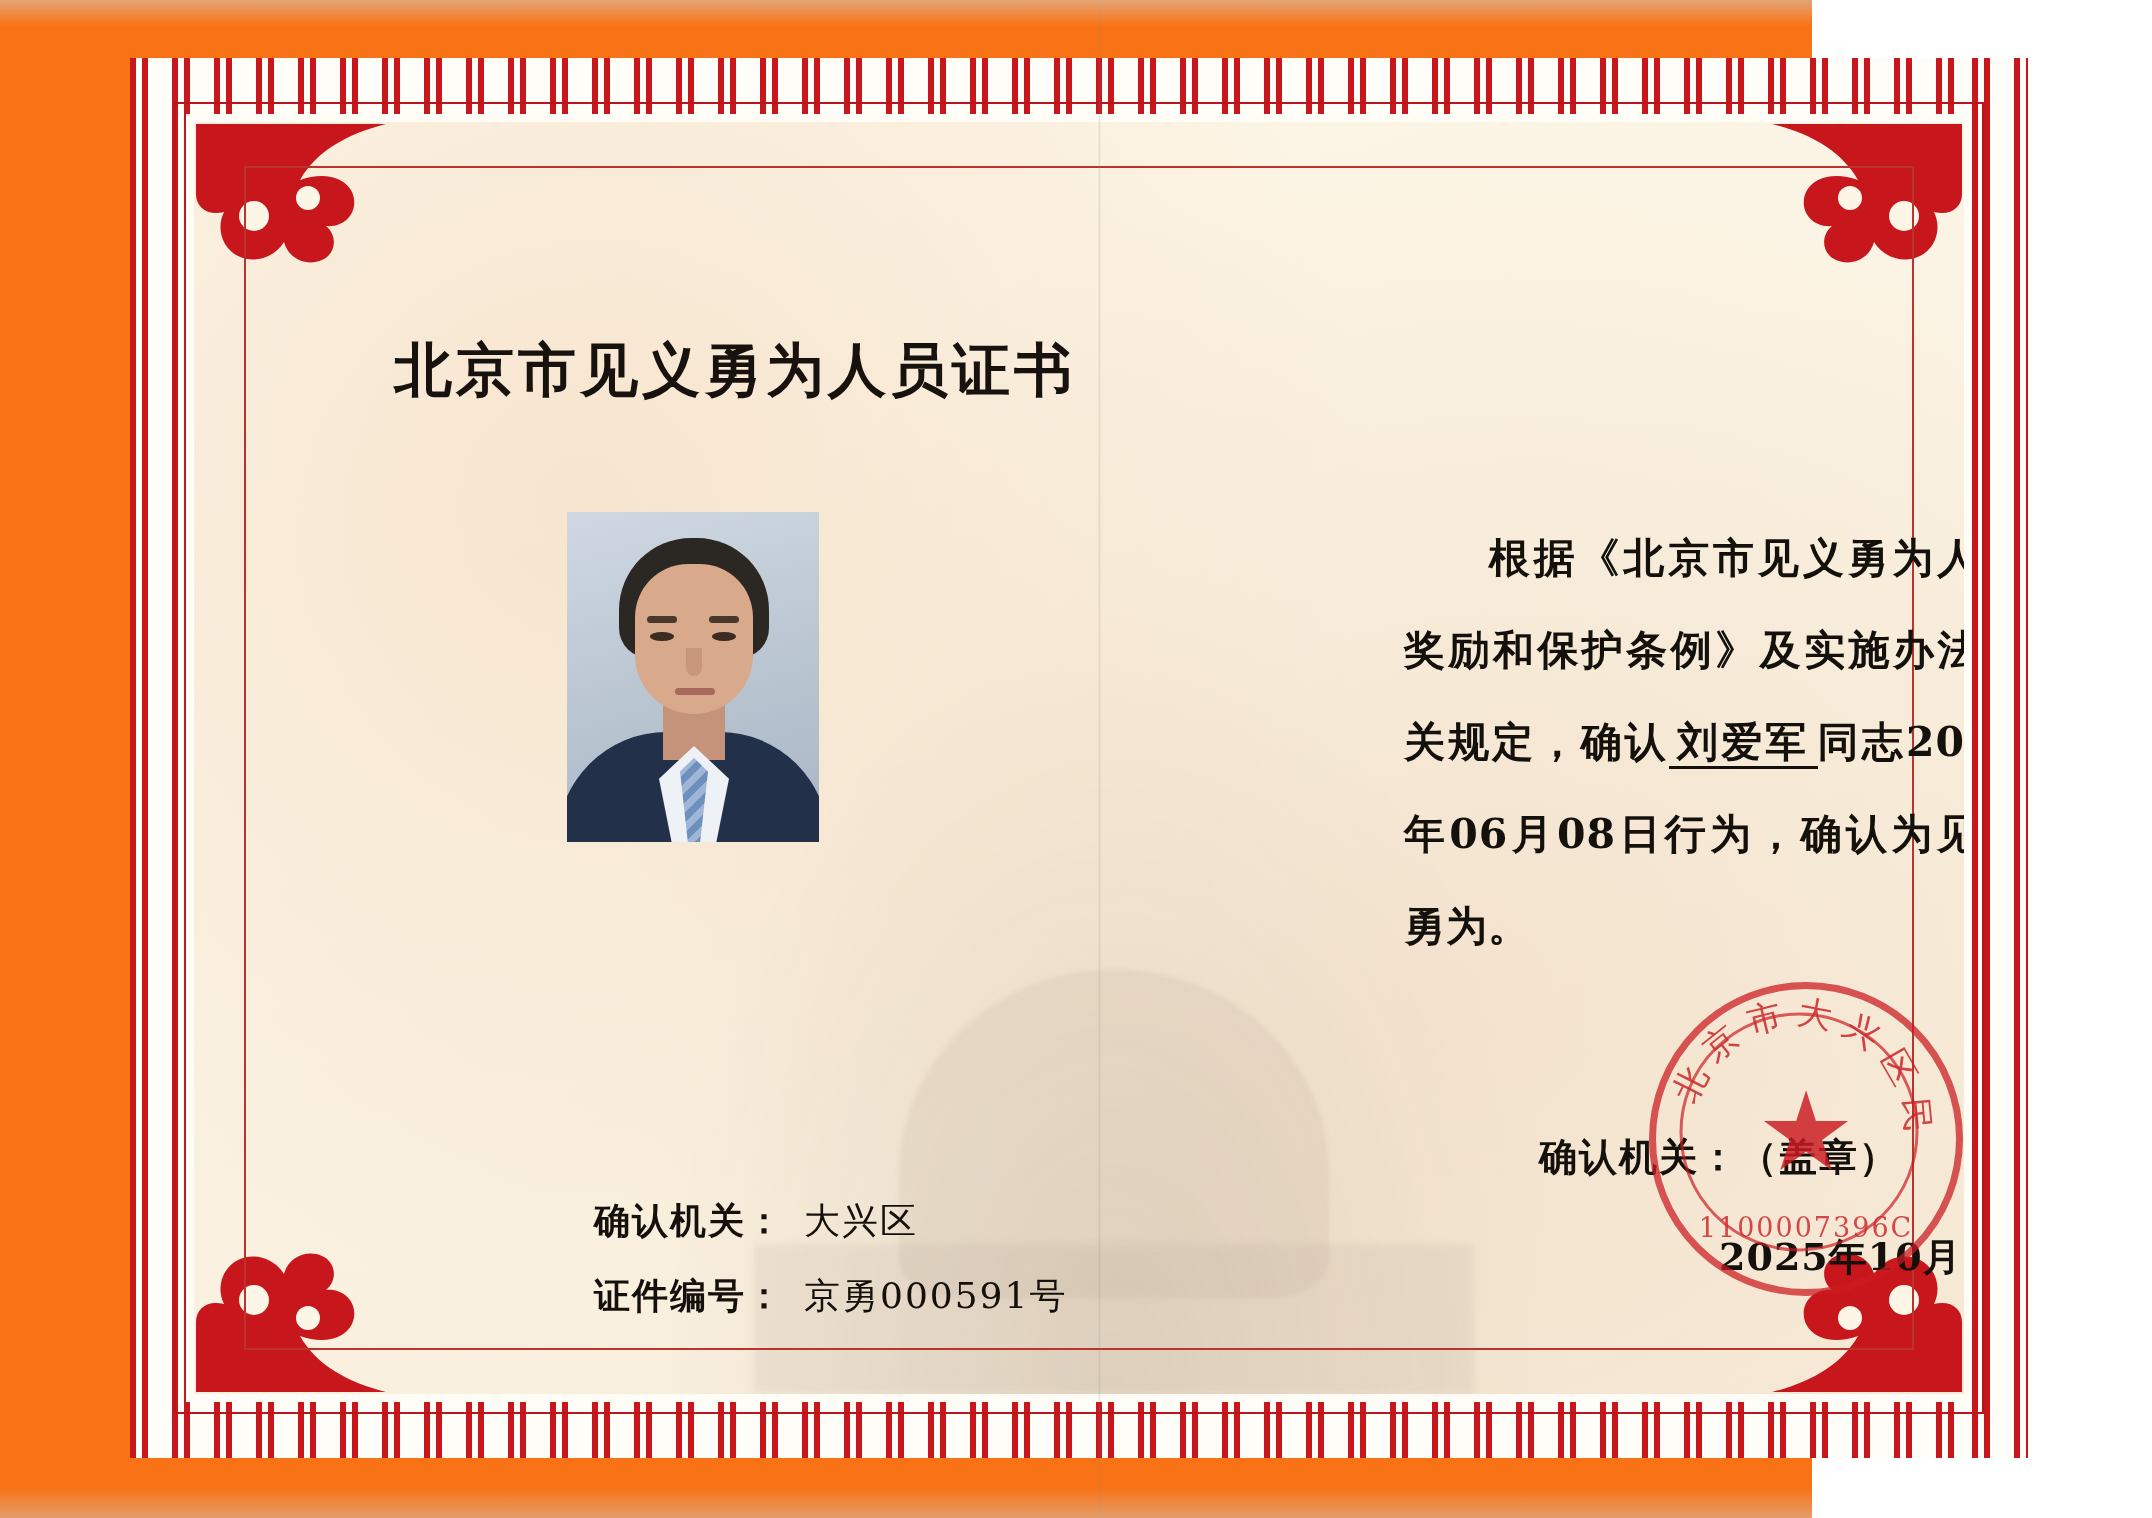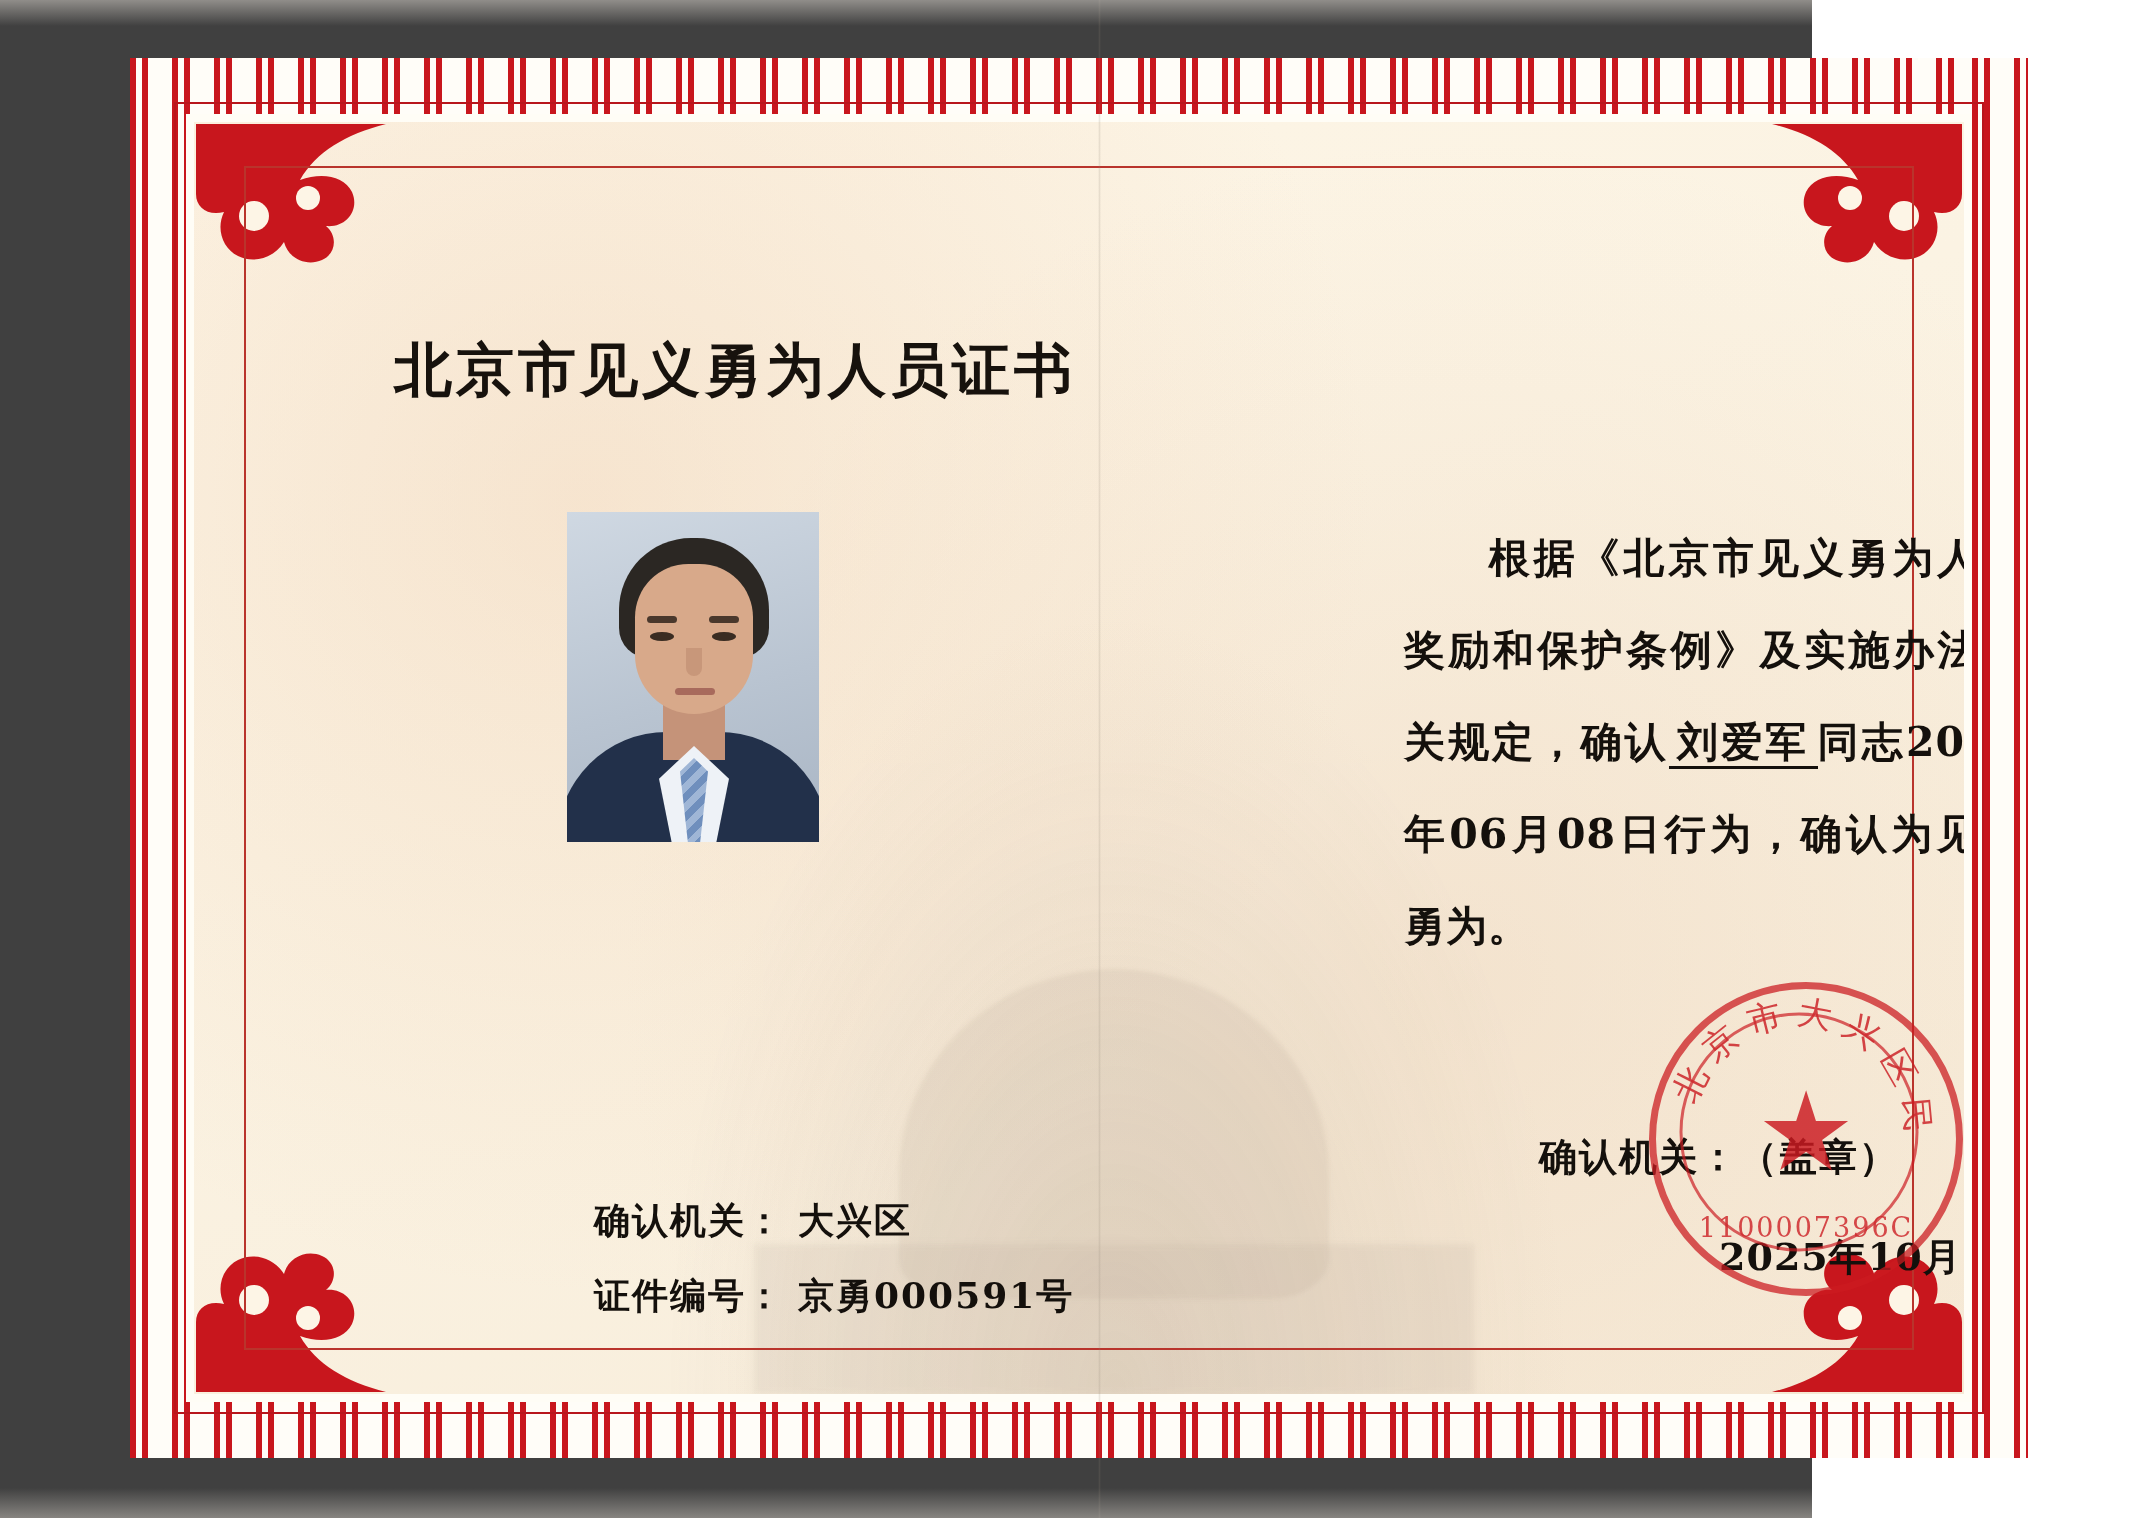--- a/index.html
+++ b/index.html
@@ -13,21 +13,21 @@
     height: 1518px;
     overflow: hidden;
     font-family: "DejaVu Serif", "Liberation Serif", serif;
   }
 
   
   #scan {
     position: relative;
     width: 1812px;
     height: 1518px;
-    background: #404040;
+    background: #f97316;
   }
   
   .fold {
     position: absolute;
     top: 0;
     bottom: 0;
     width: 3px;
     background: linear-gradient(to right, rgba(0,0,0,0.00), rgba(140,130,115,0.18), rgba(0,0,0,0.00));
     left: 1098px;
     z-index: 40;
@@ -235,21 +235,21 @@
     position: absolute;
     font-size: 36px;
     font-weight: bold;
     color: #14100c;
     white-space: nowrap;
     letter-spacing: 2px;
   }
   .row-org { left: 400px; top: 1075px; }
   .row-no  { left: 400px; top: 1150px; }
   .row-label { display: inline-block; }
-  .row-value { display: inline-block; margin-left: 14px; font-weight: bold; }
+  .row-value { display: inline-block; margin-left: 20px; font-weight: normal; }
 
   
   .body-text {
     position: absolute;
     left: 1210px;
     top: 390px;
     width: 620px;
     font-size: 41px;
     font-weight: bold;
     line-height: 92px;

